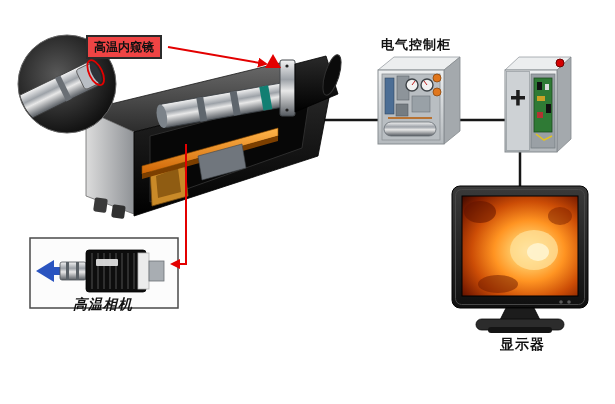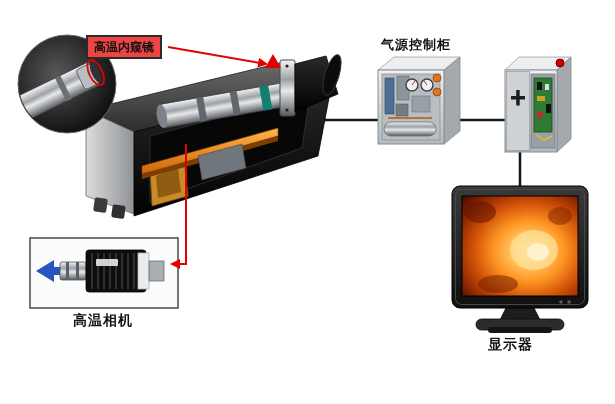--- a/index.html
+++ b/index.html
@@ -202,16 +202,16 @@
 
     <g>
       <line x1="168" y1="47" x2="266" y2="64" stroke="#e30000" stroke-width="2" marker-end="url(#mRed)"></line>
     </g>
     <g>
       <polyline points="186,144 186,264 172,264" fill="none" stroke="#e30000" stroke-width="2" marker-end="url(#mRed)"></polyline>
     </g>
   </svg>
 
   <div class="lbl lbl-boxed" style="left:86px; top:35px;">高温内窥镜</div>
-  <div class="lbl" style="left:381px; top:37px;">气源控制柜</div>
-  <div class="lbl lbl-big" style="left:73px; top:312px;">高温相机</div>
-  <div class="lbl lbl-big" style="left:488px; top:336px;">显示器</div>
+  <div class="lbl" style="left:381px; top:37px;">电气控制柜</div>
+  <div class="lbl lbl-big" style="left:73px; top:296px;font-style:italic;">高温相机</div>
+  <div class="lbl lbl-big" style="left:500px; top:336px;">显示器</div>
 </div>
 
 </body></html>

